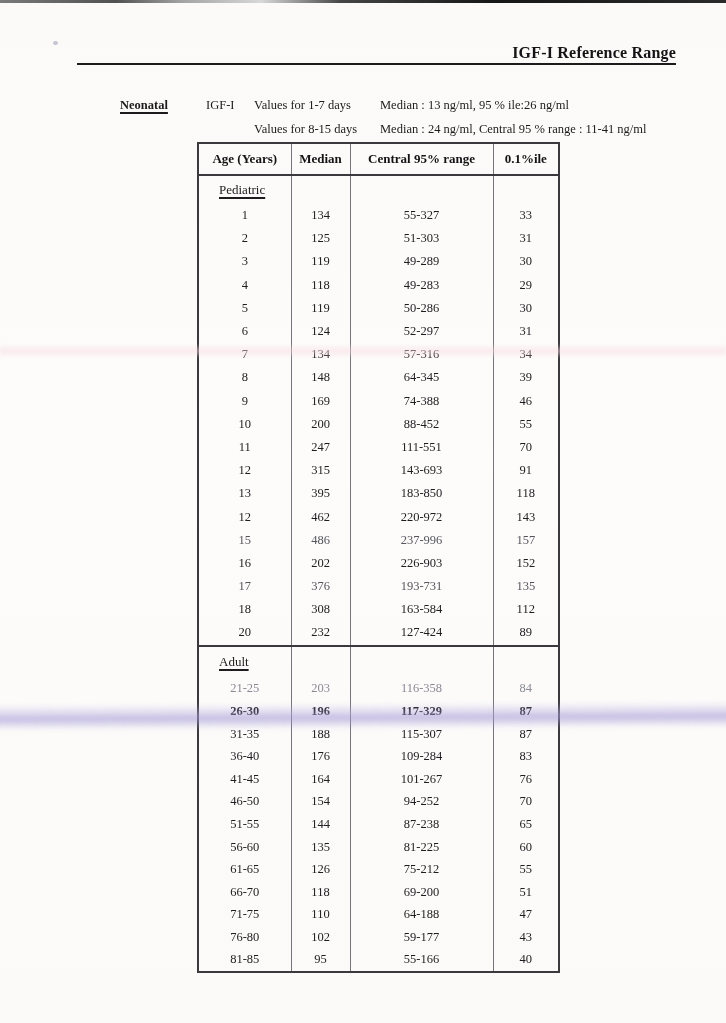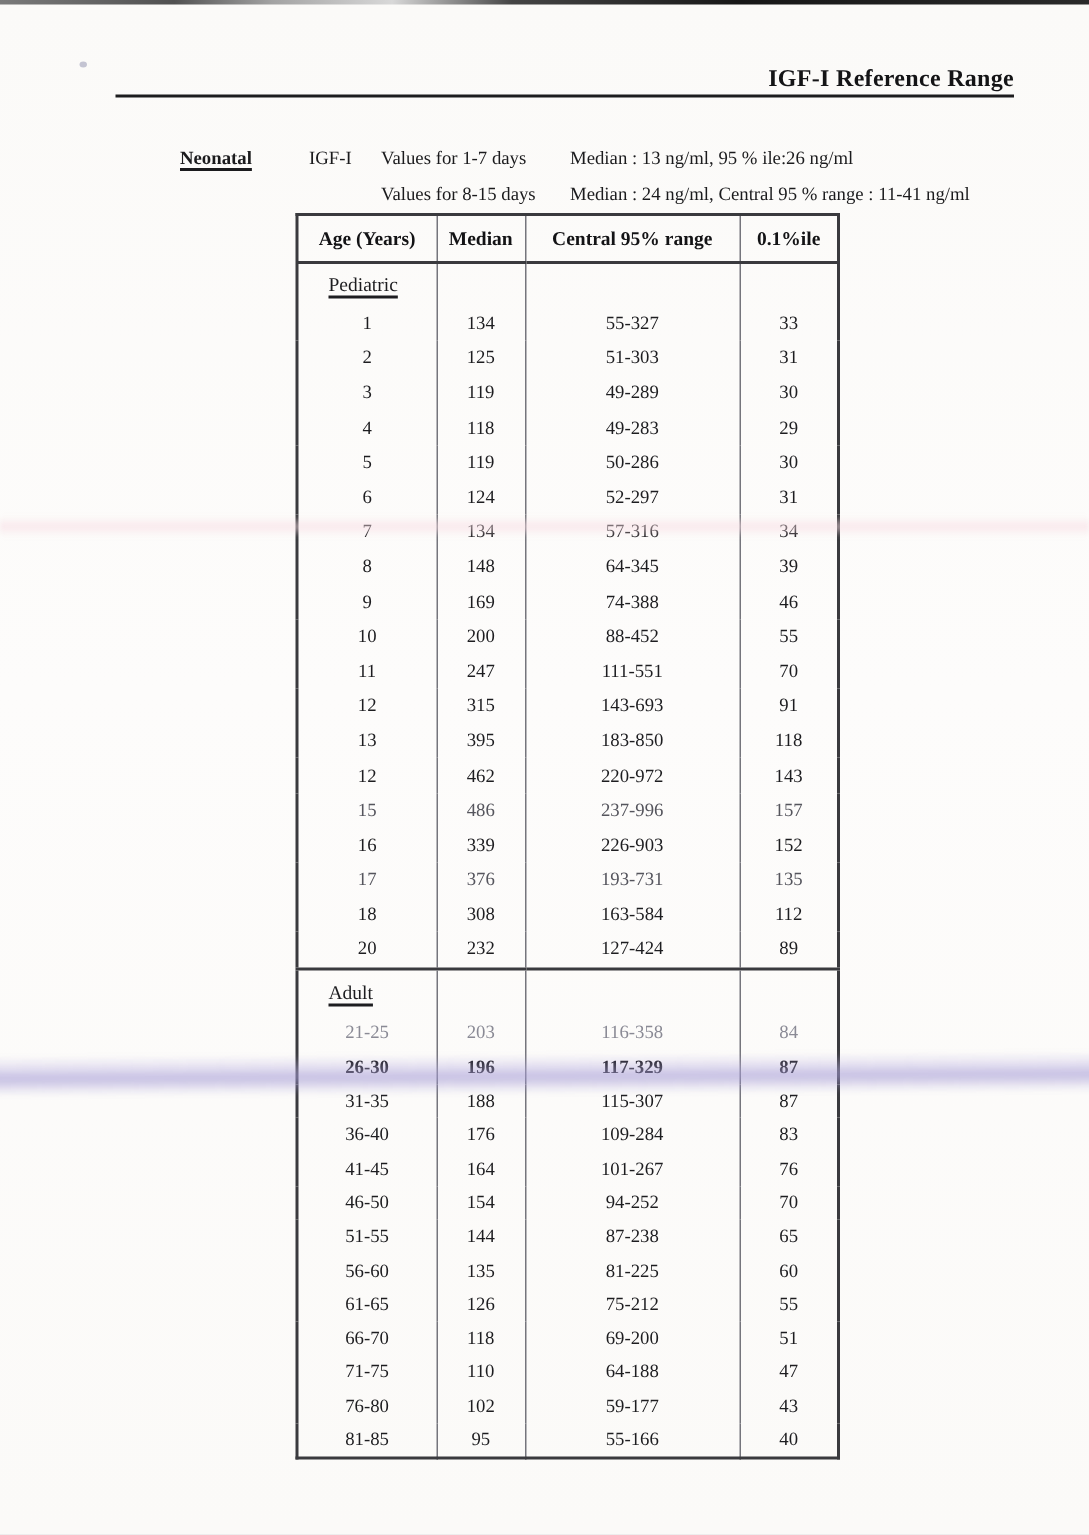--- a/index.html
+++ b/index.html
@@ -216,21 +216,21 @@
           <td>143</td>
         </tr>
         <tr class="data-row" data-si="0" data-ri="14">
           <td>15</td>
           <td>486</td>
           <td>237-996</td>
           <td>157</td>
         </tr>
         <tr class="data-row" data-si="0" data-ri="15">
           <td>16</td>
-          <td>339</td>
+          <td>202</td>
           <td>226-903</td>
           <td>152</td>
         </tr>
         <tr class="data-row" data-si="0" data-ri="16">
           <td>17</td>
           <td>376</td>
           <td>193-731</td>
           <td>135</td>
         </tr>
         <tr class="data-row" data-si="0" data-ri="17">

